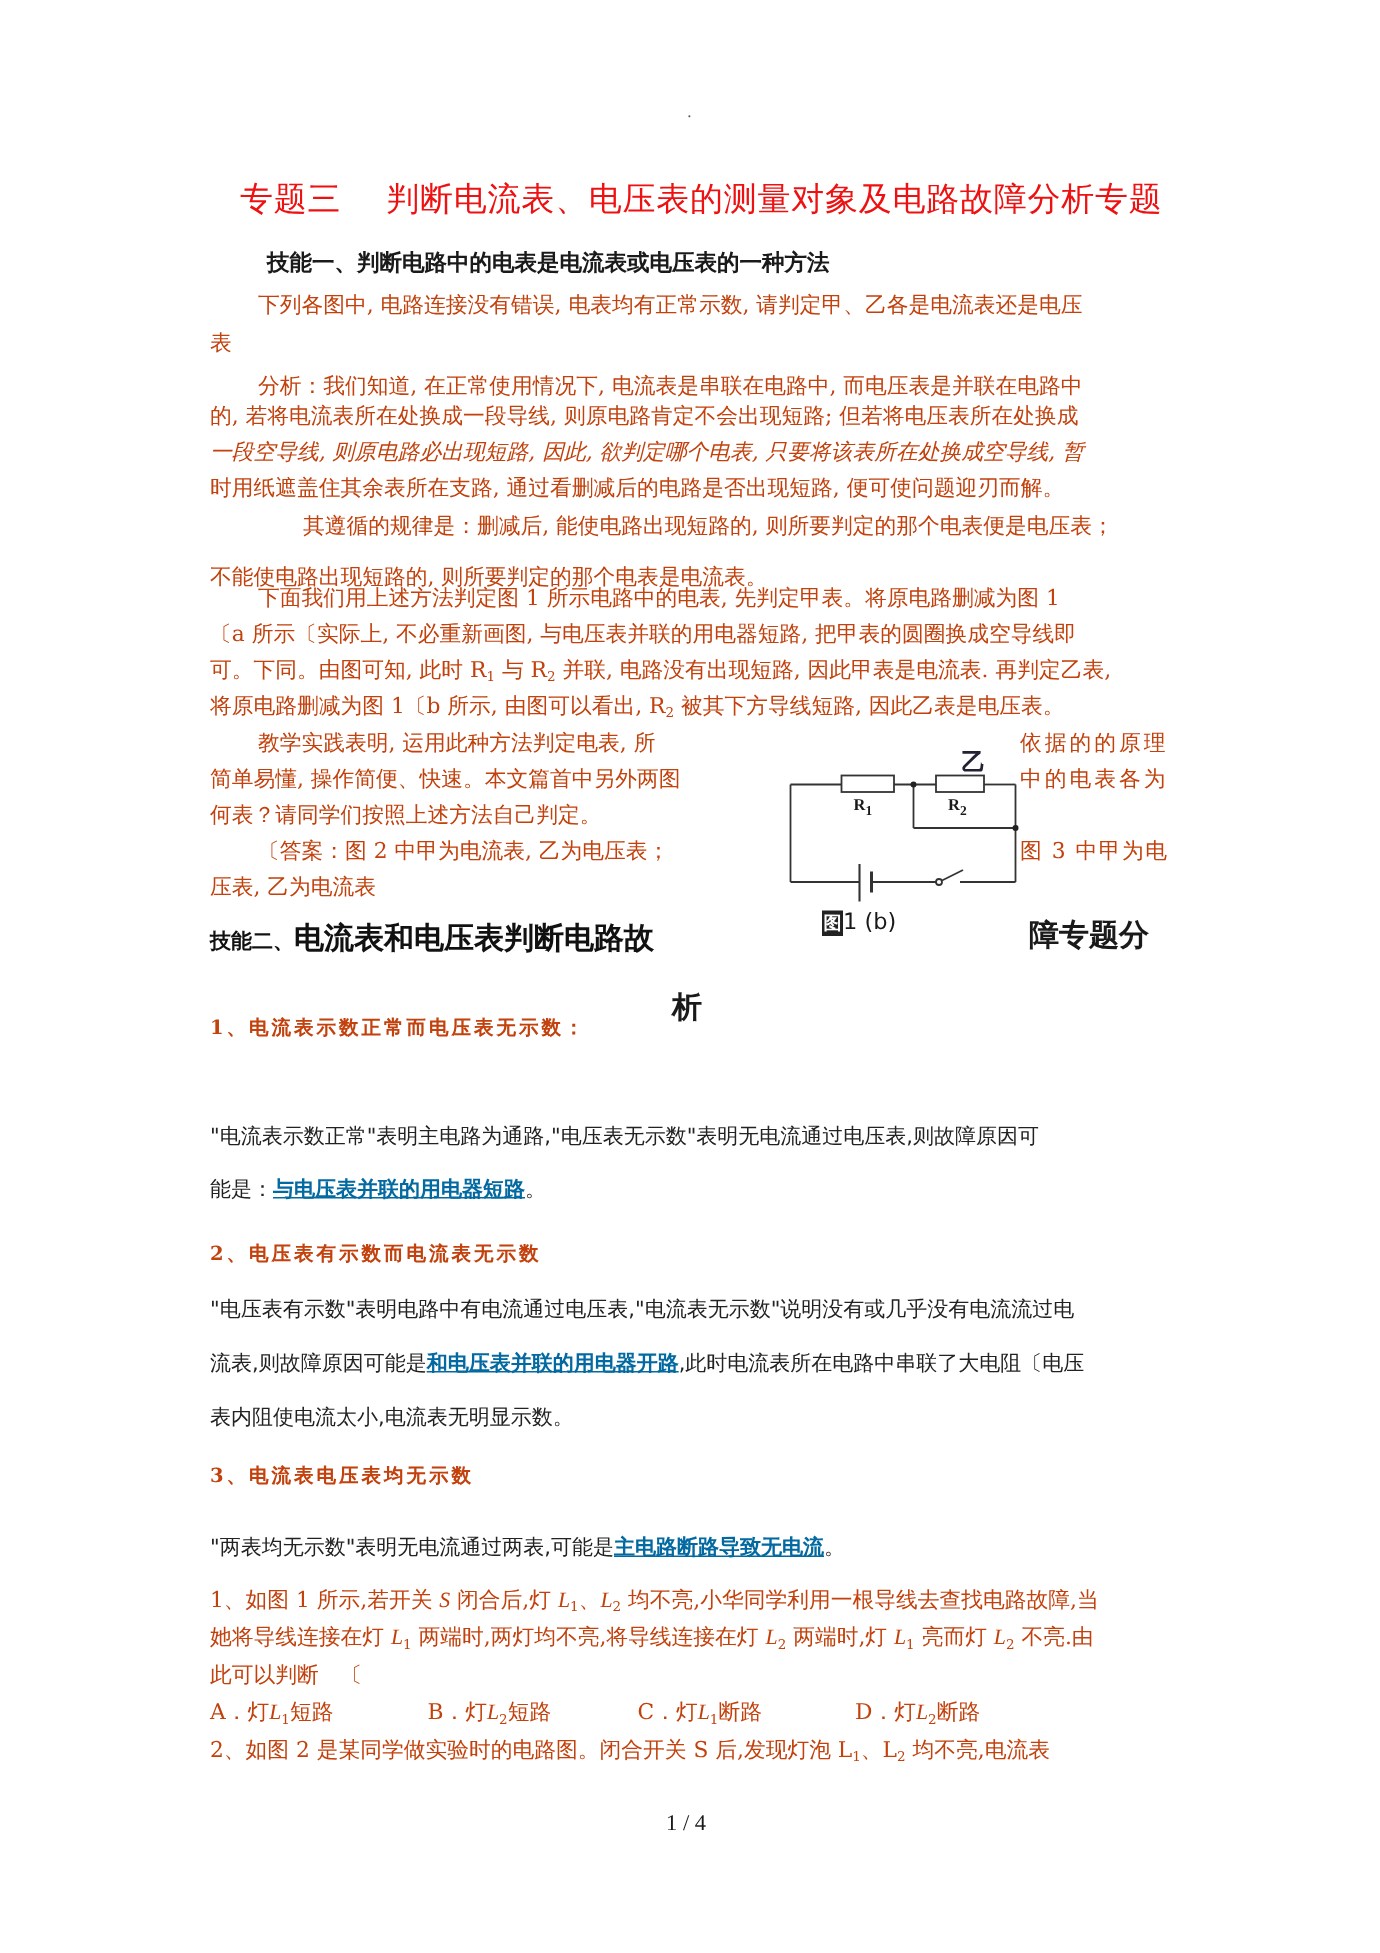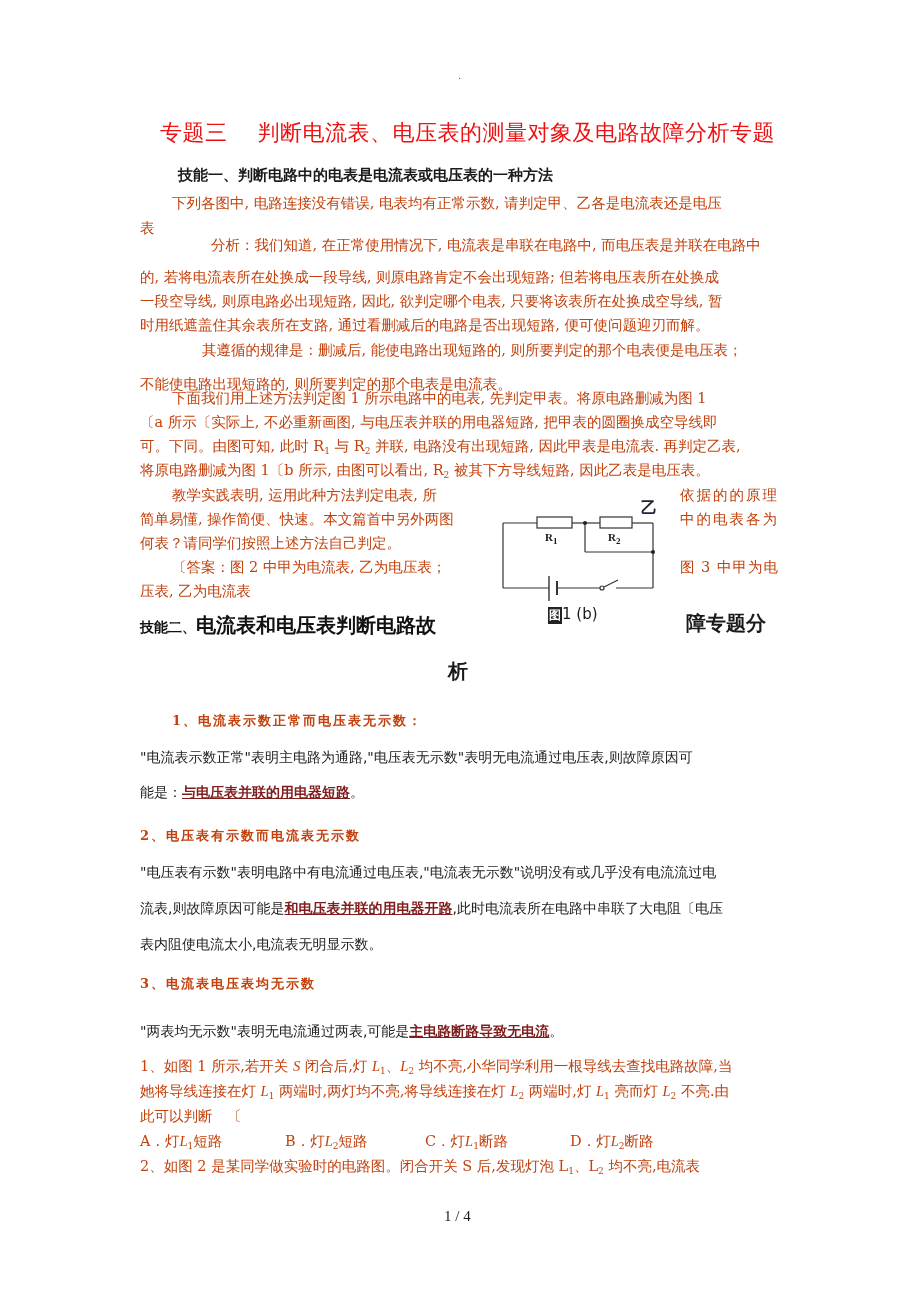--- a/index.html
+++ b/index.html
@@ -16,25 +16,25 @@
     .sub { font-size: 9px; vertical-align: -3px; }
     .skill2 { left: 140px; top: 612px; font-family: "DejaVu Sans", "Liberation Sans", sans-serif; color: #111; }
     .skill2 .small { font-size: 14px; font-weight: bold; text-align: right; }
     .skill2 .big { font-size: 20px; font-weight: bold; }
     .skill2-right { left: 686px; top: 610px; font-size: 20px; font-weight: bold;
                     font-family: "DejaVu Sans", "Liberation Sans", sans-serif; }
     .skill2-last { left: 448px; top: 658px; font-size: 20px; font-weight: bold;
                    font-family: "DejaVu Sans", "Liberation Sans", sans-serif; }
     .sec-head { font-size: 13px; font-weight: bold; font-family: "DejaVu Serif", "Liberation Serif", serif; letter-spacing: 2px; }
     .sans { font-family: "DejaVu Sans", "Liberation Sans", sans-serif; font-size: 14px; color: #222; }
-    .ul { text-decoration: underline; font-weight: bold; color: #7f1d1d; }
+    .ul { text-decoration: underline; font-weight: bold; color: #0369a1; }
     .ital { font-style: italic; font-family: "Liberation Serif", "DejaVu Serif", serif; }
     .opts span { display: inline-block; }
     .pagenum { left: 444px; top: 1208px; font-size: 15px; font-family: "Liberation Serif", "DejaVu Serif", serif; }
-    .circuit { position: absolute; left: 496px; top: 500px; width: 172px; height: 130px; text-align: right; }
+    .circuit { position: absolute; left: 520px; top: 500px; width: 172px; height: 130px; text-align: right; }
     .circuit-label { position: absolute; font-size: 11px; font-weight: bold; font-family: "Liberation Serif", serif; }
     .caption { position: absolute; left: 548px; top: 605px; font-size: 15px;
                font-family: "DejaVu Sans", "Liberation Sans", sans-serif; }
     .caption .box { display: inline-block; background: #222; color: #fff; font-size: 12px; padding: 0 1px; font-weight: bold; }
     .yi { position: absolute; left: 641px; top: 498px; font-size: 16px; font-weight: bold; color: #223;
           font-family: "DejaVu Sans", sans-serif; }
   </style>
 </head>
 <body>
 
@@ -42,23 +42,23 @@
 
 <div class="abs title">
   <span>专题三</span><span class="gap"></span><span>判断电流表、电压表的测量对象及电路故障分析专题</span>
 </div>
 
 <div class="abs skill1">技能一、判断电路中的电表是电流表或电压表的一种方法</div>
 
 <div class="p-line" style="left:172px;top:194px;">下列各图中, 电路连接没有错误, 电表均有正常示数, 请判定甲、乙各是电流表还是电压</div>
 <div class="p-line" style="left:140px;top:219px;">表</div>
 
-<div class="p-line" style="left:172px;top:236px;margin-left:39px;">分析：我们知道, 在正常使用情况下, 电流表是串联在电路中, 而电压表是并联在电路中</div>
+<div class="p-line" style="left:172px;top:248px;">分析：我们知道, 在正常使用情况下, 电流表是串联在电路中, 而电压表是并联在电路中</div>
 <div class="p-line" style="left:140px;top:268px;">的, 若将电流表所在处换成一段导线, 则原电路肯定不会出现短路; 但若将电压表所在处换成</div>
-<div class="p-line" style="left:140px;top:292px;">一段空导线, 则原电路必出现短路, 因此, 欲判定哪个电表, 只要将该表所在处换成空导线, 暂</div>
+<div class="p-line" style="left:140px;top:292px;font-style:italic;">一段空导线, 则原电路必出现短路, 因此, 欲判定哪个电表, 只要将该表所在处换成空导线, 暂</div>
 <div class="p-line" style="left:140px;top:316px;">时用纸遮盖住其余表所在支路, 通过看删减后的电路是否出现短路, 便可使问题迎刃而解。</div>
 
 <div class="p-line" style="left:172px;top:341px;margin-left:30px;">其遵循的规律是：删减后, 能使电路出现短路的, 则所要判定的那个电表便是电压表；</div>
 <div class="p-line" style="left:140px;top:375px;">不能使电路出现短路的, 则所要判定的那个电表是电流表。</div>
 
 <div class="p-line" style="left:172px;top:389px;">下面我们用上述方法判定图 1 所示电路中的电表, 先判定甲表。将原电路删减为图 1</div>
 <div class="p-line" style="left:140px;top:413px;">〔a 所示〔实际上, 不必重新画图, 与电压表并联的用电器短路, 把甲表的圆圈换成空导线即</div>
 <div class="p-line" style="left:140px;top:437px;">
   <span>可。下同。由图可知, 此时 R</span><span class="sub">1</span><span> 与 R</span><span class="sub">2</span><span> 并联, 电路没有出现短路, 因此甲表是电流表. 再判定乙表,</span>
 </div>
@@ -114,21 +114,21 @@
 <div class="caption">
   <span class="box">图</span><span>1 (b)</span>
 </div>
 
 <div class="abs skill2">
   <span class="small">技能二、</span><span class="big">电流表和电压表判断电路故</span>
 </div>
 <div class="abs skill2-right">障专题分</div>
 <div class="abs skill2-last">析</div>
 
-<div class="p-line sec-head" style="left:140px;top:712px;margin-left:32px;">1、电流表示数正常而电压表无示数：</div>
+<div class="p-line sec-head" style="left:140px;top:676px;">1、电流表示数正常而电压表无示数：</div>
 <div class="p-line sans" style="left:140px;top:749px;">"电流表示数正常"表明主电路为通路,"电压表无示数"表明无电流通过电压表,则故障原因可</div>
 <div class="p-line sans" style="left:140px;top:784px;">
   <span>能是：</span><span class="ul">与电压表并联的用电器短路</span><span>。</span>
 </div>
 
 <div class="p-line sec-head" style="left:140px;top:827px;">2、电压表有示数而电流表无示数</div>
 <div class="p-line sans" style="left:140px;top:864px;">"电压表有示数"表明电路中有电流通过电压表,"电流表无示数"说明没有或几乎没有电流流过电</div>
 <div class="p-line sans" style="left:140px;top:900px;">
   <span>流表,则故障原因可能是</span><span class="ul">和电压表并联的用电器开路</span><span>,此时电流表所在电路中串联了大电阻〔电压</span>
 </div>

